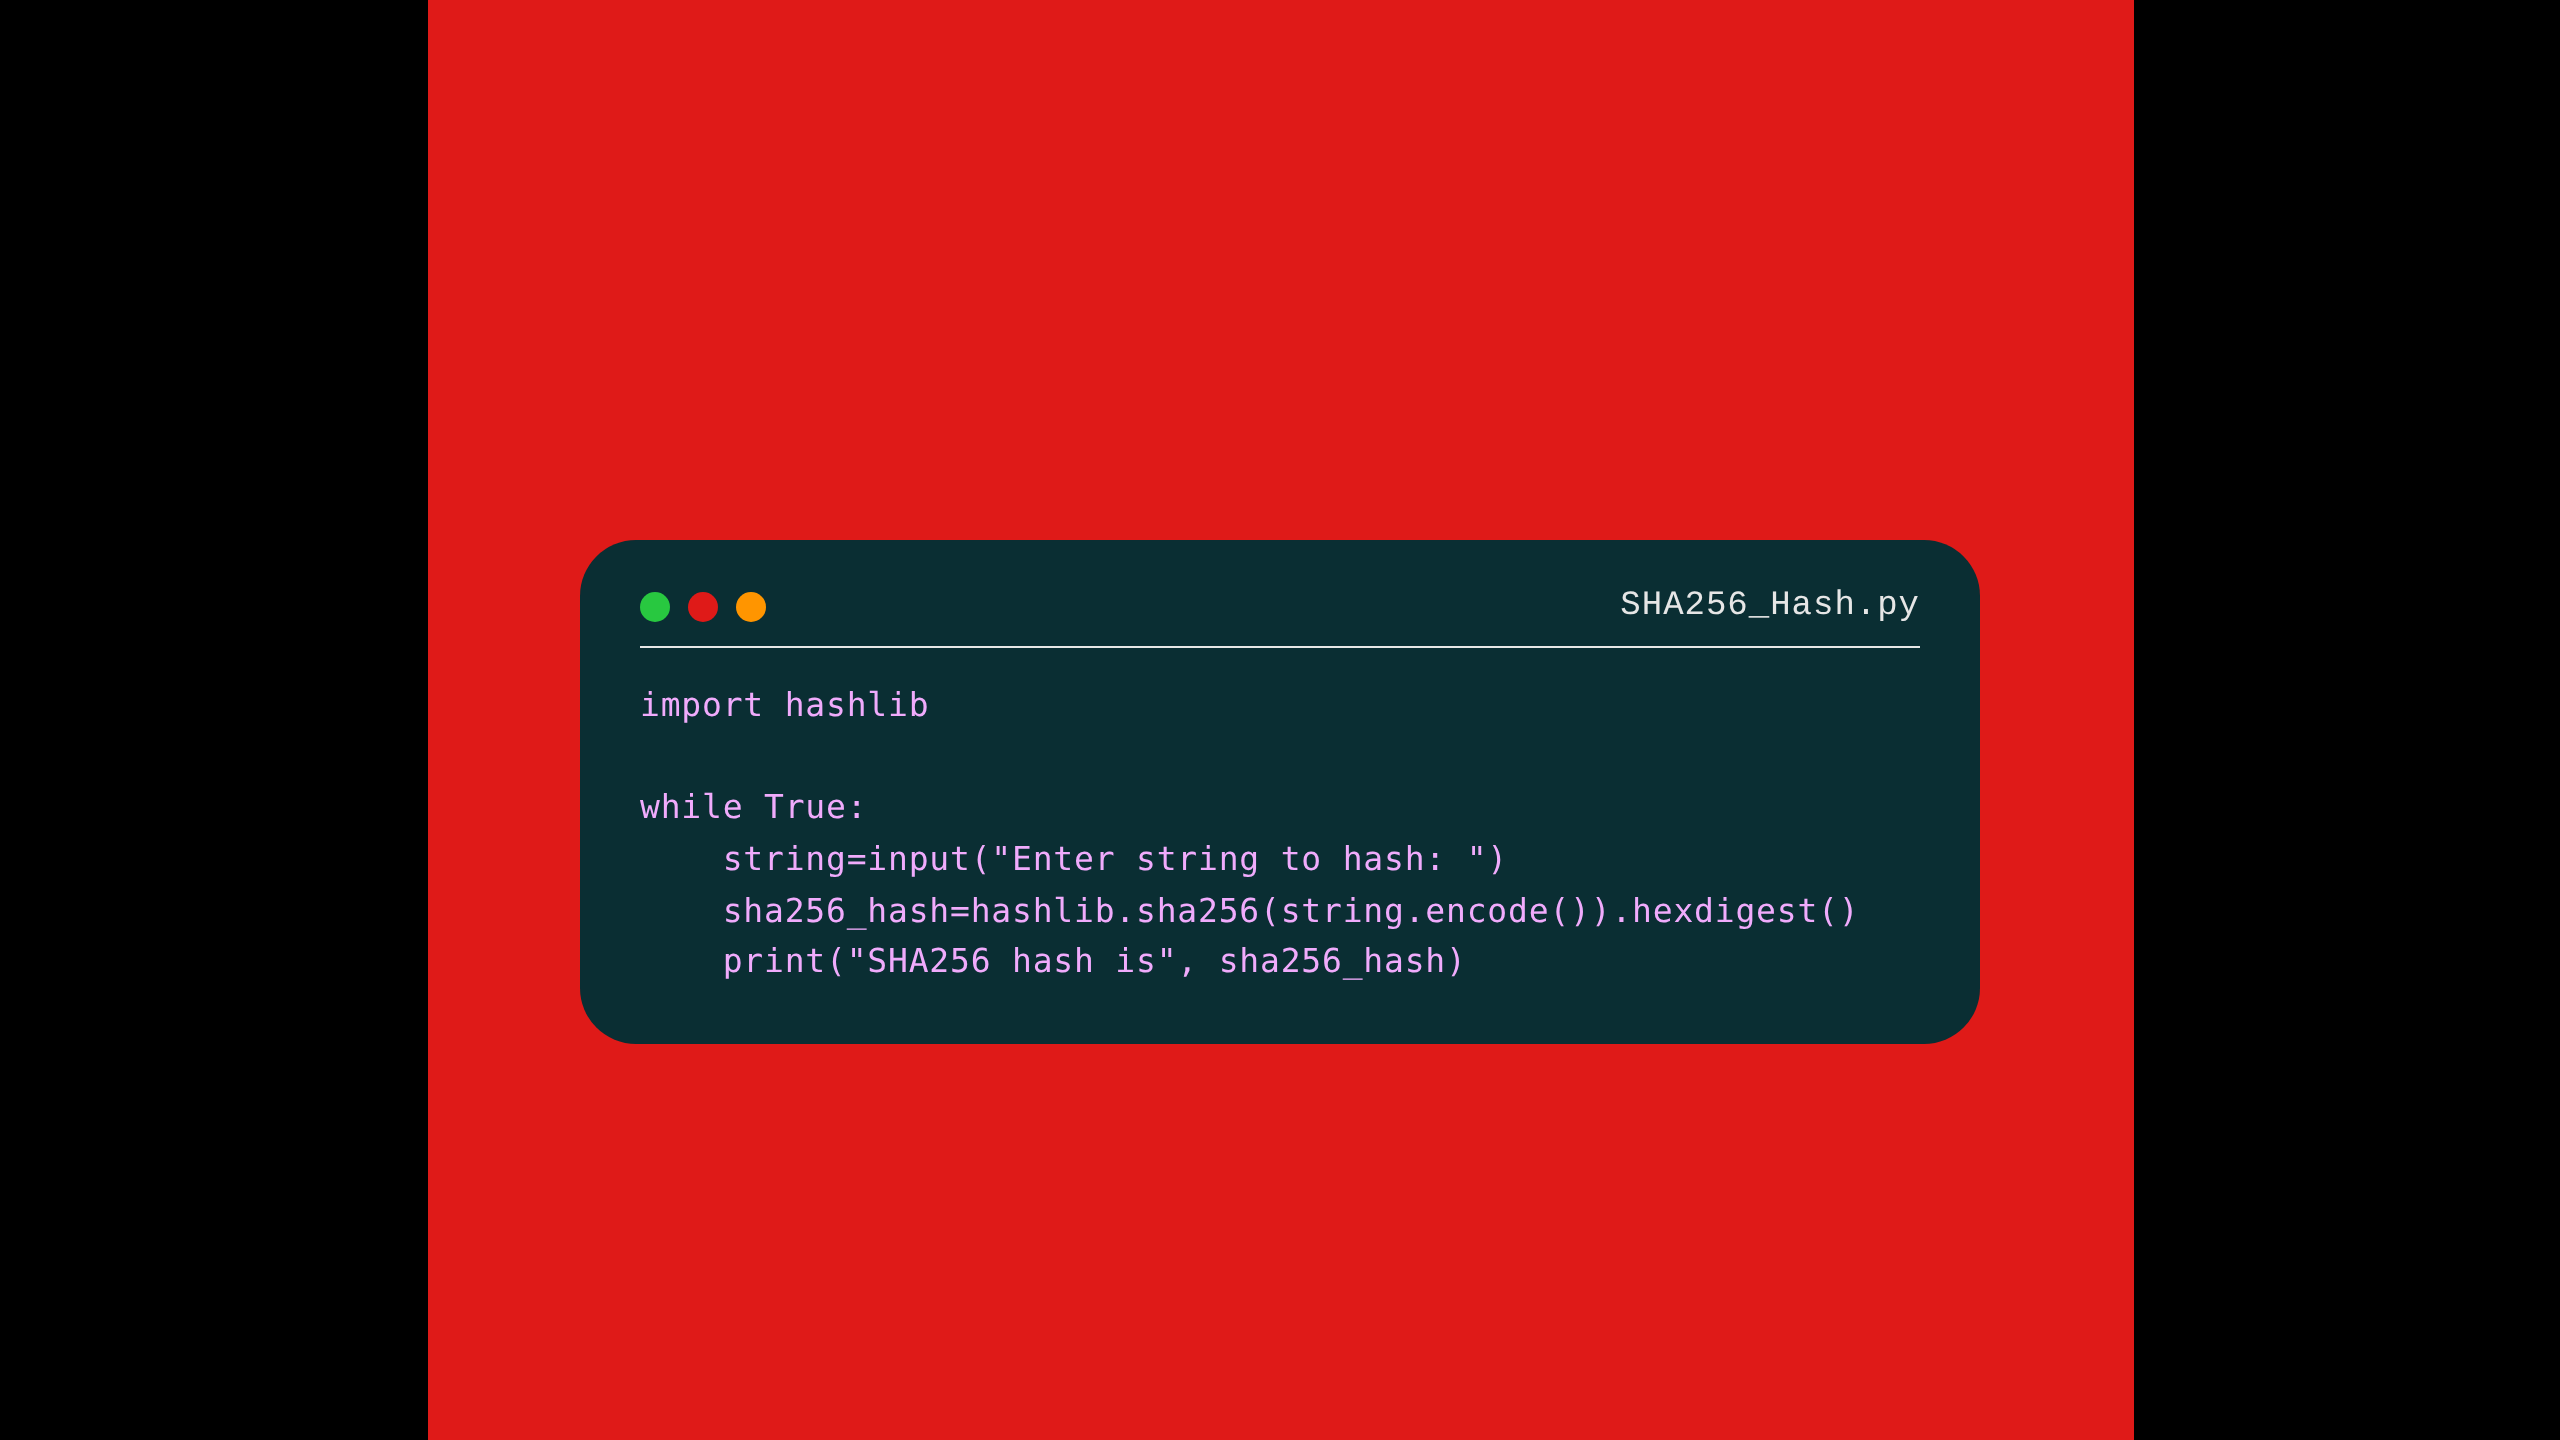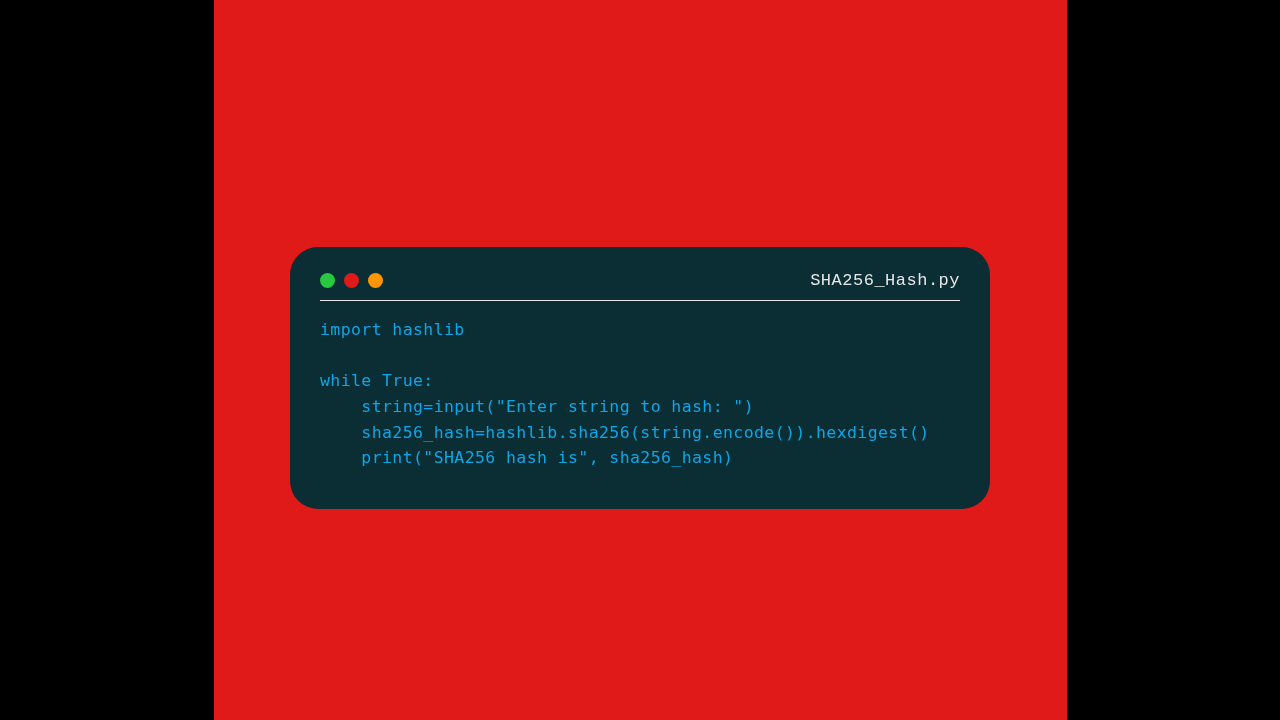--- a/index.html
+++ b/index.html
@@ -17,25 +17,25 @@
     height: 720px;
     background: #df1a18;
     display: flex;
     justify-content: center;
     align-items: center;
   }
   .code-window {
     width: 700px;
     background: #0a2e33;
     border-radius: 28px;
-    padding: 24px 30px 38px 30px;
+    padding: 24px 30px 28px 30px;
     font-family: "SFMono-Regular", Consolas, "Liberation Mono", Menlo, monospace;
     color: #c7c9cb;
     position: relative;
-    top: 18px;
+    top: 36px;
   }
   .title-row {
     display: flex;
     align-items: center;
     justify-content: space-between;
     padding-bottom: 10px;
   }
   .traffic-lights {
     display: flex;
     gap: 9px;
@@ -55,21 +55,21 @@
     letter-spacing: 0.5px;
   }
   .hr {
     height: 1px;
     background: #e6e6e6;
     margin-bottom: 16px;
   }
   .code-block {
     font-size: 16.5px;
     line-height: 1.55;
-    color: #0ea5e9;
+    color: #f0abfc;
     white-space: pre;
     letter-spacing: 0.4px;
   }
   .tags {
     margin-top: 18px;
     font-size: 16px;
     color: #3a7fa8;
     letter-spacing: 0.3px;
   }
 </style>

